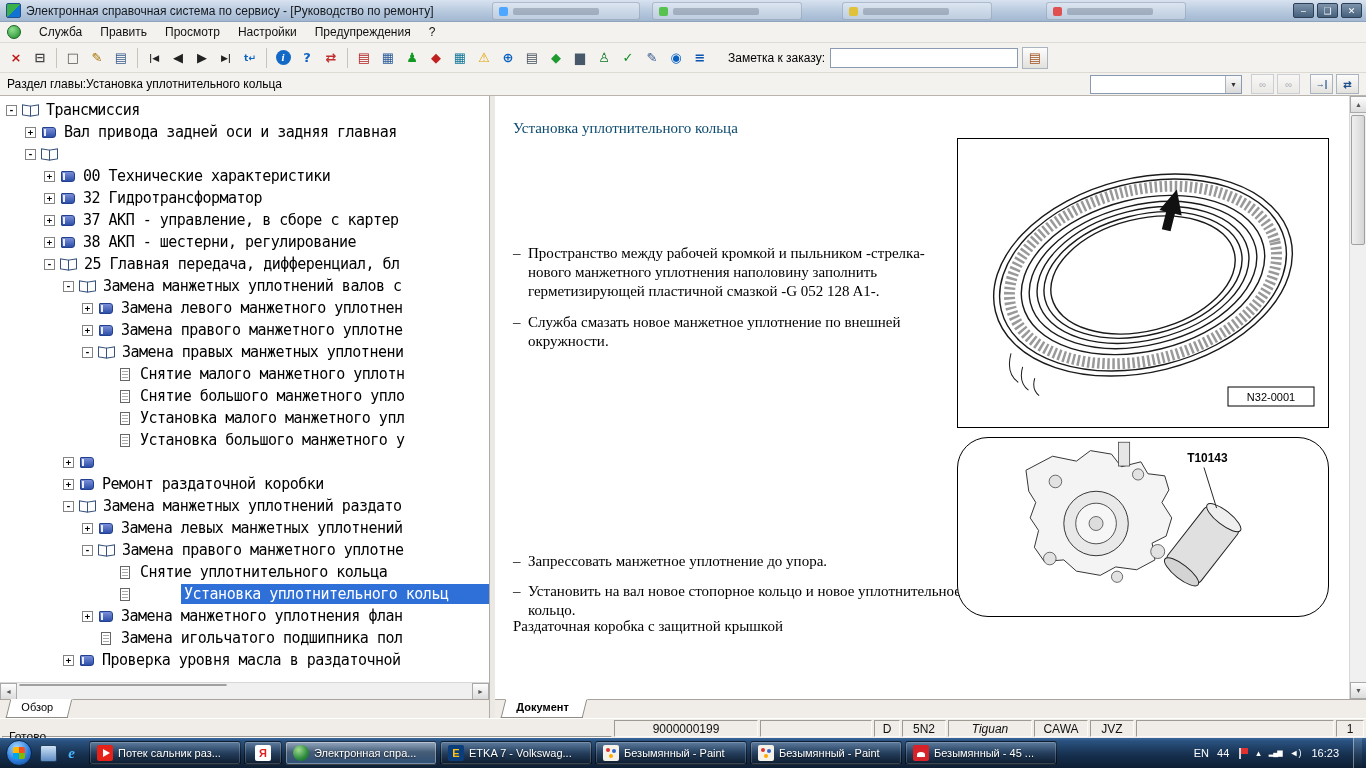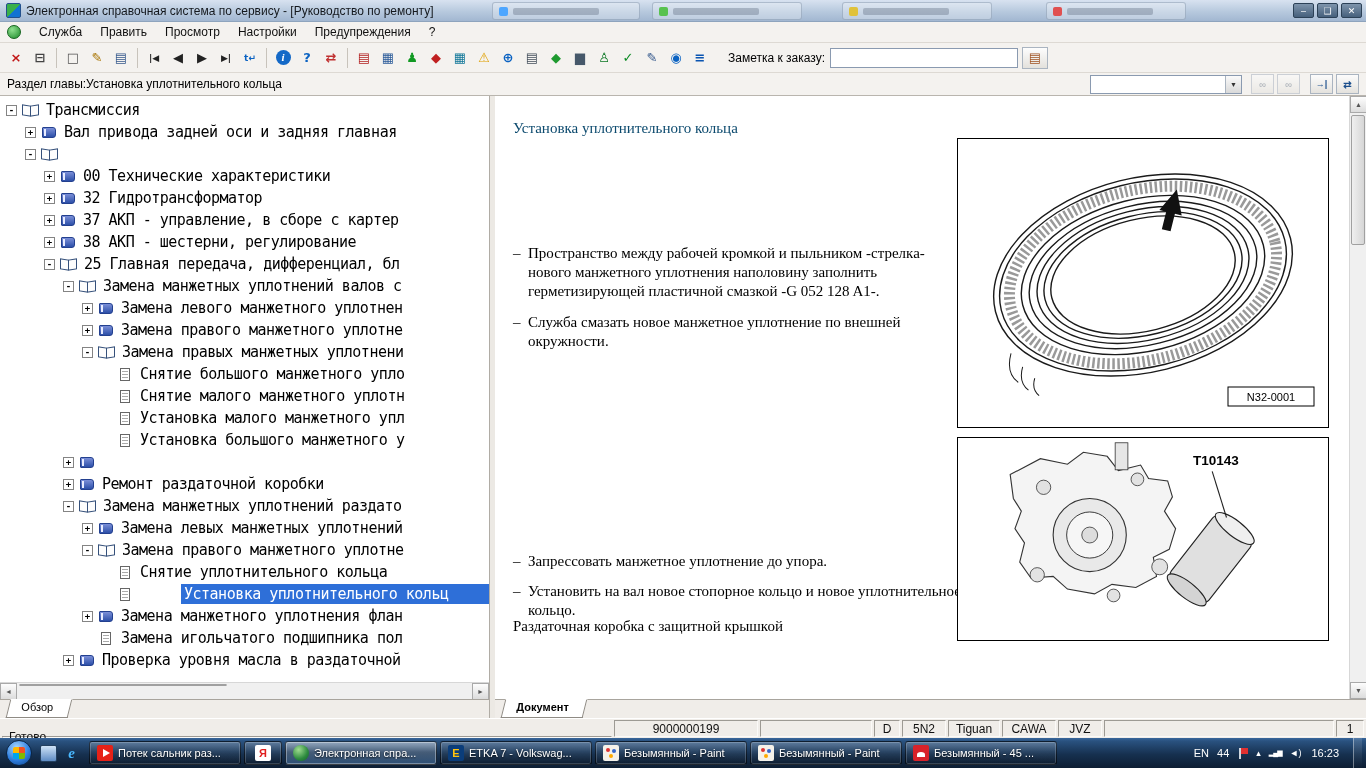--- a/index.html
+++ b/index.html
@@ -109,30 +109,30 @@
 
   
   .doc { flex:1; min-width:0; position:relative; background:#fff; overflow:hidden; }
   .doc-title { position:absolute; left:18px; top:24px; font:15px "Liberation Serif",serif; color:#0c4a6e; }
   .doc-list-top { position:absolute; left:18px; top:148px; width:452px; }
   .doc-list-bottom { position:absolute; left:18px; top:456px; width:452px; }
   .doc-li { font:15px/1.28 "Liberation Serif",serif; color:#000; padding-left:15px; position:relative; margin-bottom:11px; }
   .doc-li::before { content:"–"; position:absolute; left:0; }
   .doc-caption { position:absolute; left:18px; top:522px; font:15px "Liberation Serif",serif; color:#000; }
   .figure { position:absolute; right:20px; width:372px; background:#fff; border:1px solid #000; }
-  .fig1 { top:42px; height:290px; } .fig2 { top:341px; height:204px; }
+  .fig1 { top:42px; height:290px; } .fig2 { top:341px; height:180px;border-radius:31px; }
   .figure svg { width:100%; height:100%; display:block; }
 
   
   .statusbar { height:20px; flex:none; background:#f0ede9; border-top:1px solid #fff; display:flex; gap:2px; padding:1px 2px; }
   .sb-cell { border:1px solid; border-color:#9d9a94 #fbfaf8 #fbfaf8 #9d9a94; padding:0 6px; display:flex; align-items:center; font-size:12px; color:#111; }
   .sb-ready { width:610px;margin-top:16px; } .sb-code { width:144px; justify-content:center; } .sb-sp1 { width:112px; }
   .sb-fields { display:flex; gap:2px; }
   .sb-f { justify-content:center; }
-  .sb-f:nth-child(1){width:26px;} .sb-f:nth-child(2){width:44px;} .sb-f:nth-child(3){width:52px;}
+  .sb-f:nth-child(1){width:26px;} .sb-f:nth-child(2){width:44px;} .sb-f:nth-child(3){width:84px;font-style:italic;}
   .sb-f:nth-child(4){width:54px;} .sb-f:nth-child(5){width:44px;}
   .sb-sp2 { flex:1; } .sb-page { width:28px; justify-content:center; }
 
   
   .taskbar { height:30px; flex:none; display:flex; align-items:center; gap:3px; padding:0 2px;
              background:linear-gradient(#39679c 0%,#2a5280 10%,#16304f 55%,#0d1e33 100%); }
   .orb { width:26px; height:26px; flex:none; border-radius:50%; border:1px solid #0a2443; margin:0 5px 0 4px;
          background:radial-gradient(circle at 40% 28%,#a8d8ff,#2f7fe0 55%,#0b3f82);
          display:flex; align-items:center; justify-content:center; }
   .orb-flag { width:12px; height:12px; border-radius:2px;
@@ -399,26 +399,26 @@
             <span class="tree-label">Замена правого манжетного уплотне</span>
           </div>
           <div class="tree-row" style="padding-left: 82px;">
             <span class="expand-box">-</span>
             <span class="tree-ico ico-book-open"></span>
             <span class="tree-label">Замена правых манжетных уплотнени</span>
           </div>
           <div class="tree-row" style="padding-left: 101px;">
             <span class="expand-spacer"></span>
             <span class="tree-ico ico-page"></span>
-            <span class="tree-label">Снятие большого манжетного упло</span>
+            <span class="tree-label">Снятие малого манжетного уплотн</span>
           </div>
           <div class="tree-row" style="padding-left: 101px;">
             <span class="expand-spacer"></span>
             <span class="tree-ico ico-page"></span>
-            <span class="tree-label">Снятие малого манжетного уплотн</span>
+            <span class="tree-label">Снятие большого манжетного упло</span>
           </div>
           <div class="tree-row" style="padding-left: 101px;">
             <span class="expand-spacer"></span>
             <span class="tree-ico ico-page"></span>
             <span class="tree-label">Установка малого манжетного упл</span>
           </div>
           <div class="tree-row" style="padding-left: 101px;">
             <span class="expand-spacer"></span>
             <span class="tree-ico ico-page"></span>
             <span class="tree-label">Установка большого манжетного у</span>

